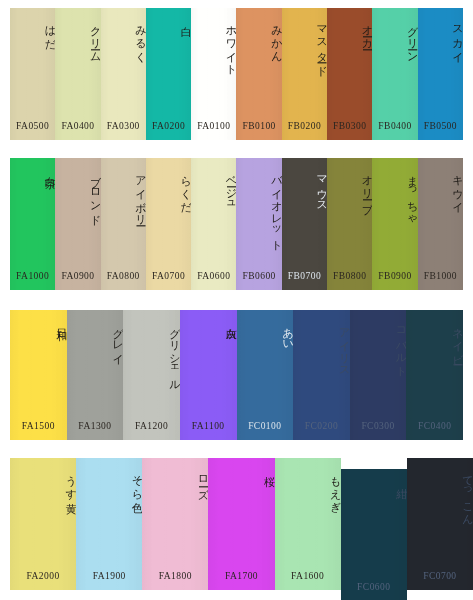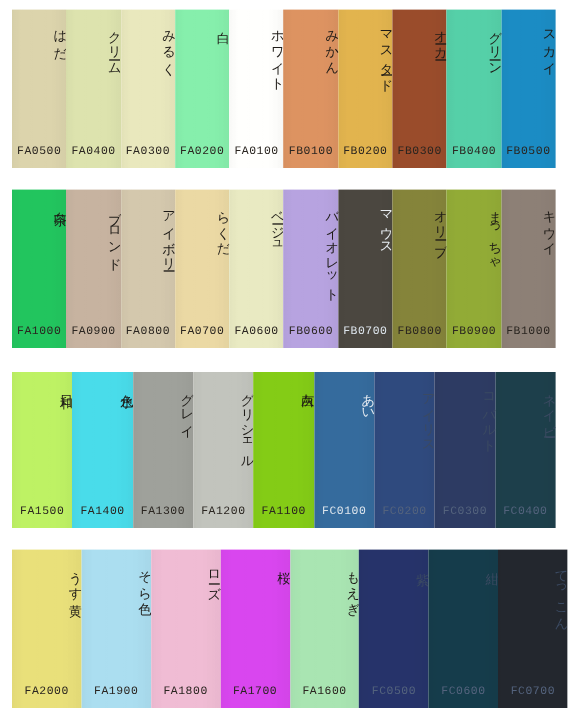--- a/index.html
+++ b/index.html
@@ -73,21 +73,21 @@
   .jp-name.dim-text   { color: #3b4a62; }
 
   .code {
     position: absolute;
     left: 0;
     right: 0;
     bottom: 9px;
     text-align: center;
     font-size: 9.5px;
     letter-spacing: 0.45px;
-    font-family: Liberation Mono, monospace;
+    font-family: Liberation Serif, serif;
     color: #2a2520;
     z-index: 2;
   }
   .code.light-text { color: #dde5ec; }
   .code.dim-text   { color: #54637d; }
 </style>
 </head>
 <body>
 
 <div id="sheet">
@@ -97,21 +97,21 @@
         <div class="code">FA0500</div>
       </div>
       <div class="swatch" style="background: rgb(221, 227, 174);">
         <div class="jp-name">クリーム</div>
         <div class="code">FA0400</div>
       </div>
       <div class="swatch" style="background: rgb(233, 232, 189);">
         <div class="jp-name">みるく</div>
         <div class="code">FA0300</div>
       </div>
-      <div class="swatch" style="background: #86efac;">
+      <div class="swatch" style="background: #14b8a6;">
         <div class="jp-name">白</div>
         <div class="code">FA0200</div>
       </div>
       <div class="swatch" style="background: rgb(255, 255, 253);">
         <div class="jp-name">ホワイト</div>
         <div class="code">FA0100</div>
       </div>
       <div class="swatch" style="background: rgb(221, 147, 97);">
         <div class="jp-name">みかん</div>
         <div class="code">FB0100</div>
@@ -169,37 +169,33 @@
       <div class="swatch" style="background: rgb(146, 171, 54);">
         <div class="jp-name">まっちゃ</div>
         <div class="code">FB0900</div>
       </div>
       <div class="swatch pad-right" style="background: rgb(141, 128, 118);">
         <div class="jp-name">キウイ</div>
         <div class="code">FB1000</div>
       </div>
     </div>
   <div class="band band-3">
-      <div class="swatch pad-left" style="background: #bef264;">
+      <div class="swatch pad-left" style="background: #fde047;">
         <div class="jp-name">日和</div>
         <div class="code">FA1500</div>
-      </div>
-      <div class="swatch" style="background: rgb(73, 220, 234);">
-        <div class="jp-name">水色</div>
-        <div class="code">FA1400</div>
       </div>
       <div class="swatch" style="background: rgb(159, 161, 155);">
         <div class="jp-name">グレイ</div>
         <div class="code">FA1300</div>
       </div>
       <div class="swatch" style="background: rgb(194, 196, 189);">
         <div class="jp-name">グリシェル</div>
         <div class="code">FA1200</div>
       </div>
-      <div class="swatch" style="background: #84cc16;">
+      <div class="swatch" style="background: #8b5cf6;">
         <div class="jp-name">灰白</div>
         <div class="code">FA1100</div>
       </div>
       <div class="swatch" style="background: rgb(53, 107, 157);">
         <div class="jp-name light-text">あい</div>
         <div class="code light-text">FC0100</div>
       </div>
       <div class="swatch" style="background: rgb(47, 74, 126);">
         <div class="jp-name dim-text">アイリス</div>
         <div class="code dim-text">FC0200</div>
@@ -227,25 +223,21 @@
         <div class="code">FA1800</div>
       </div>
       <div class="swatch" style="background: #d946ef;">
         <div class="jp-name">桜</div>
         <div class="code">FA1700</div>
       </div>
       <div class="swatch" style="background: rgb(169, 229, 178);">
         <div class="jp-name">もえぎ</div>
         <div class="code">FA1600</div>
       </div>
-      <div class="swatch" style="background: rgb(38, 51, 106);">
-        <div class="jp-name dim-text">紫</div>
-        <div class="code dim-text">FC0500</div>
-      </div>
-      <div class="swatch" style="background: rgb(21, 60, 75);">
+      <div class="swatch" style="background: rgb(21, 60, 75); margin-top: 11px;">
         <div class="jp-name dim-text">紺</div>
         <div class="code dim-text">FC0600</div>
       </div>
       <div class="swatch" style="background: rgb(35, 39, 46);">
         <div class="jp-name dim-text">てっこん</div>
         <div class="code dim-text">FC0700</div>
       </div>
     </div>
 </div>
 

